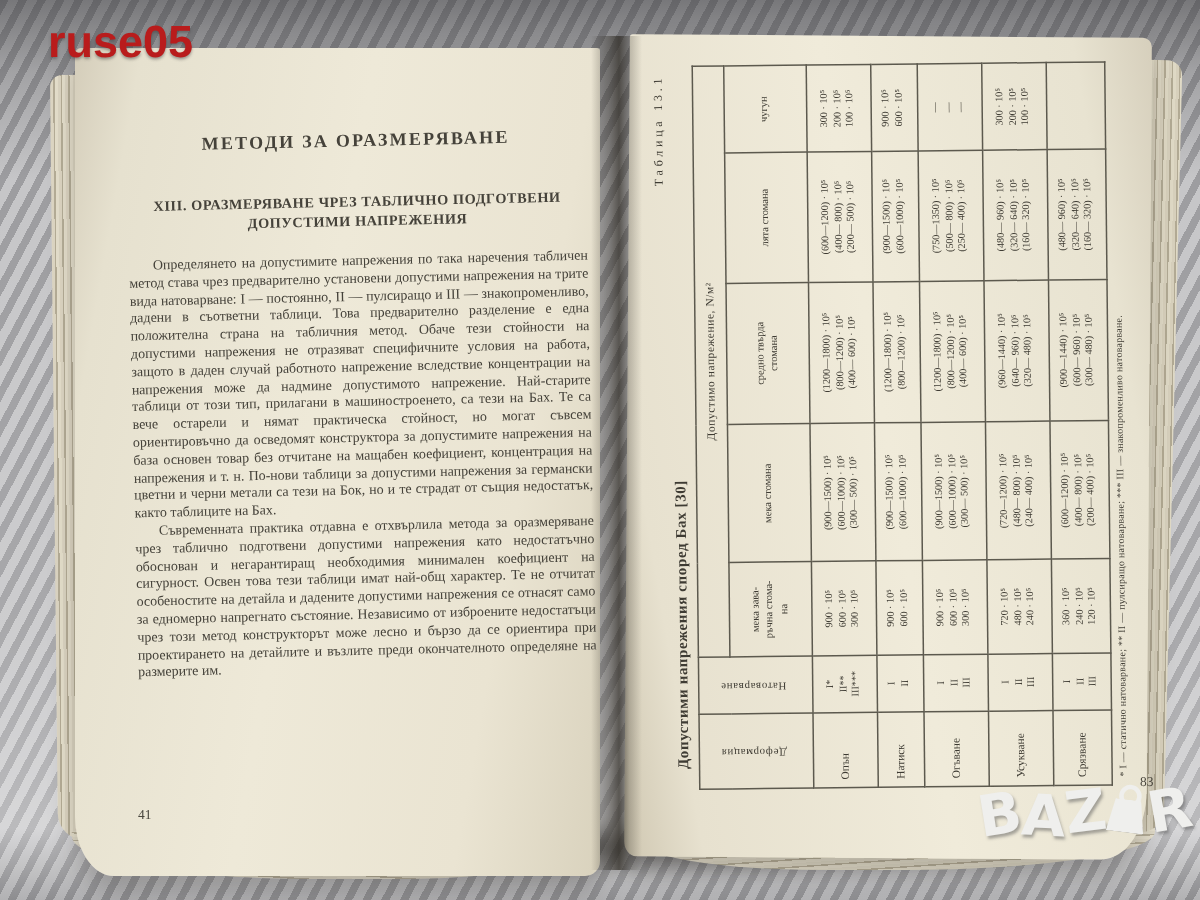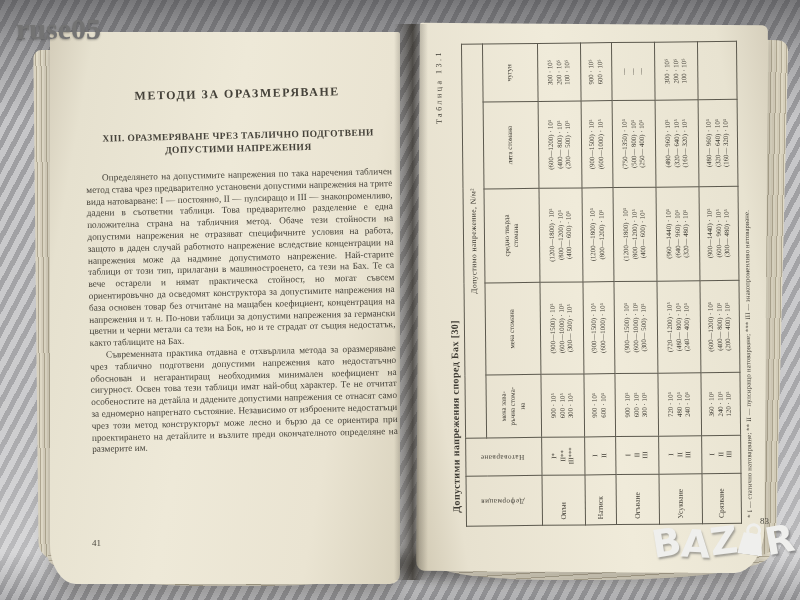--- a/index.html
+++ b/index.html
@@ -110,23 +110,23 @@
   #table-body tr:nth-child(4) td{height:40px;}
   #table-body tr:nth-child(5) td{height:36px;}
   .tbl-footnote{
     font-size:6.6px;margin:4px 2px 0 6px;letter-spacing:.2px;
   }
   .pgnum-right{
     position:absolute;left:736px;top:516px;z-index:5;font-size:9px;color:#4a473e;margin-left:24px;
   }
   
   .wm-user{
-    position:absolute;left:16px;top:12px;z-index:6;
-    font-family:Liberation Serif, serif;font-weight:bold;font-size:30px;
-    color:#737373;text-shadow:0 1px 2px rgba(60,60,60,.45);
+    position:absolute;left:32px;top:12px;z-index:6;
+    font-family:Liberation Sans, sans-serif;font-weight:bold;font-size:30px;
+    color:#b91c1c;text-shadow:0 1px 2px rgba(60,60,60,.45);
   }
   .wm-bazar{
     position:absolute;left:652px;top:524px;z-index:6;display:flex;align-items:flex-end;
     transform:rotate(-2deg);
     font-family:"DejaVu Sans",sans-serif;font-weight:bold;font-size:38px;color:#efefed;
     text-shadow:1px 2px 2px rgba(90,90,90,.5);
   }
   .wm-bazar span{display:inline-block;line-height:.9;}
   .wm-b{transform:rotate(-7deg);}
   .wm-a1{transform:rotate(5deg) translateY(2px);}

